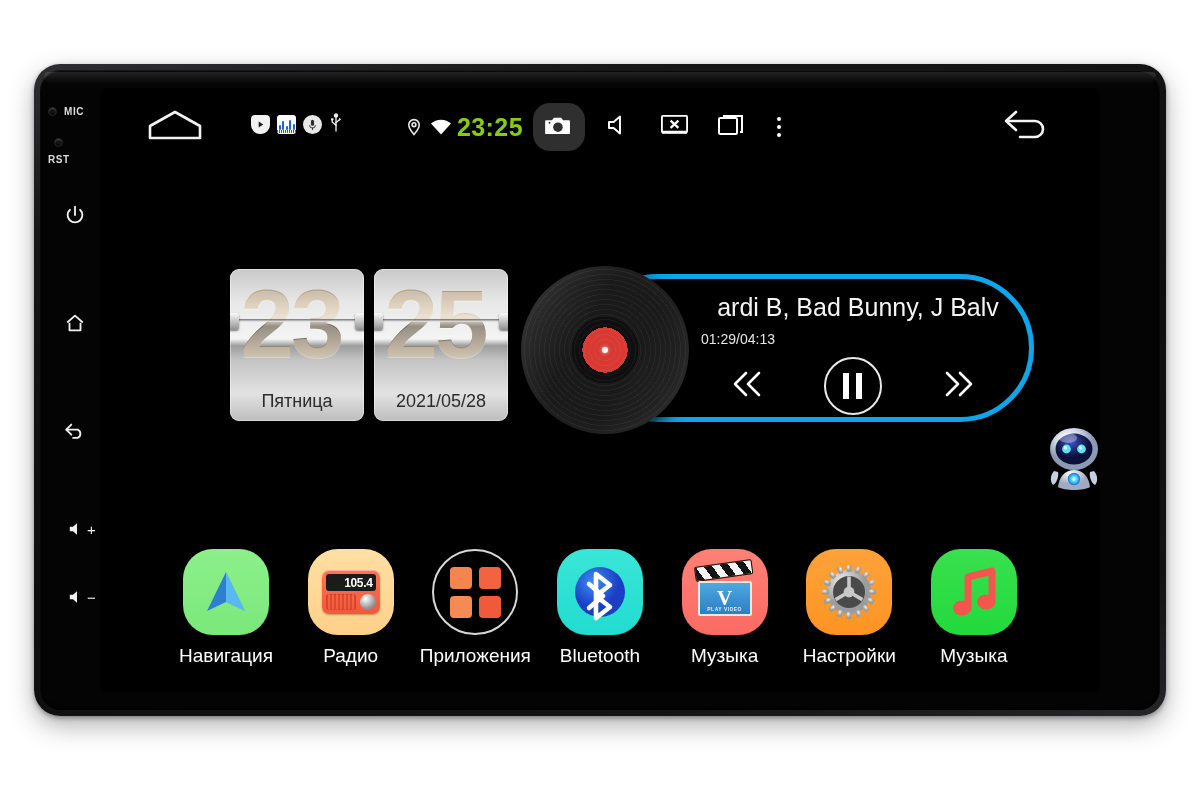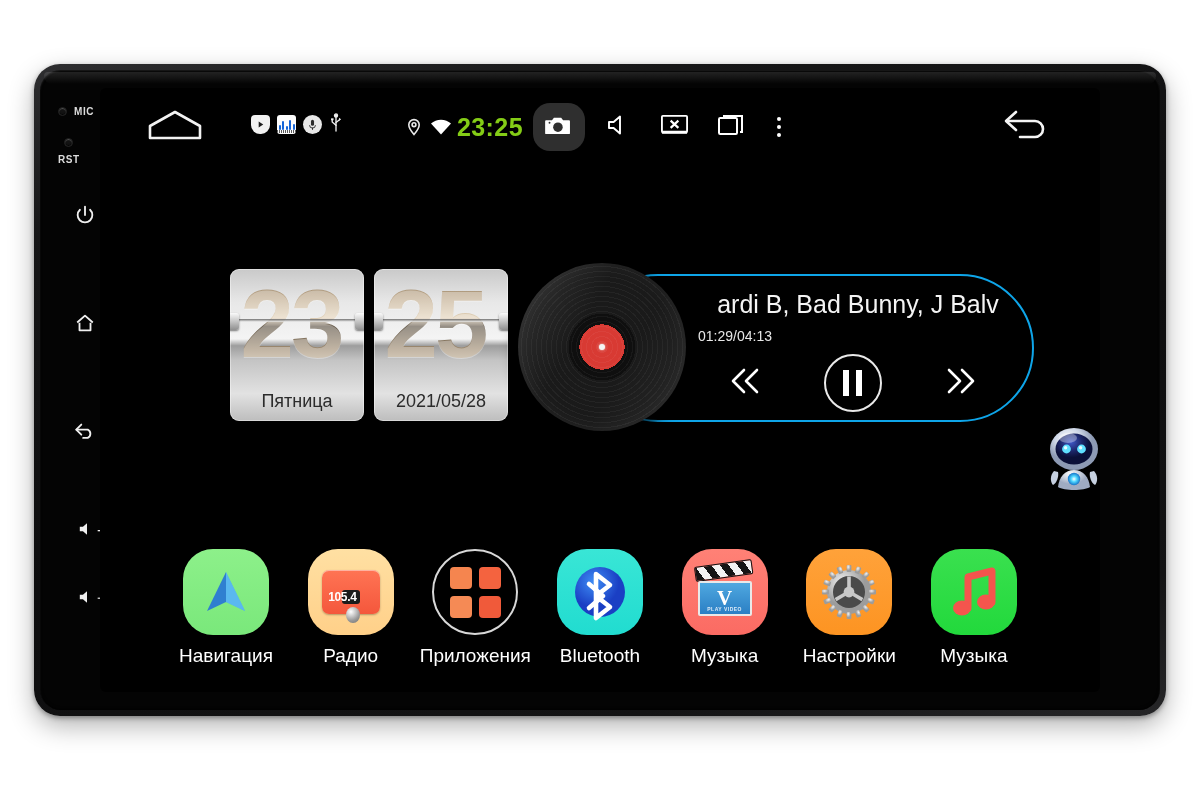--- a/index.html
+++ b/index.html
@@ -27,21 +27,21 @@
   }
   .bezel-gloss {
     position: absolute; left: 10px; top: 8px; right: 10px; height: 12px;
     border-radius: 20px 20px 40px 40px;
     background: linear-gradient(180deg, rgba(255,255,255,.12), rgba(255,255,255,0));
     pointer-events: none;
   }
 
   
   .left-rail {
-    position: absolute; left: 22px; top: 26px; width: 74px; bottom: 26px;
+    position: absolute; left: 12px; top: 26px; width: 74px; bottom: 26px;
   }
   .pin { position: absolute; display: flex; align-items: center; gap: 7px; }
   .pin .hole {
     width: 9px; height: 9px; border-radius: 50%;
     background: #131313;
     box-shadow: inset 0 1px 1px rgba(255,255,255,.28), inset 0 -1px 1px rgba(0,0,0,.8);
     border: 1px solid #242424;
   }
   .pin .lbl { color: #dcdcdc; font-size: 10px; letter-spacing: .6px; font-weight: 700; }
   .pin-mic { left: 2px; top: 16px; }
@@ -132,21 +132,21 @@
   .hinge {
     position: absolute; top: 44px; width: 17px; height: 17px; border-radius: 3px;
     background: linear-gradient(180deg,#fafafa,#8f8f8f);
     box-shadow: 0 1px 2px rgba(0,0,0,.5);
   }
   .hinge.l { left: -8px; } .hinge.r { right: -8px; }
 
   
   .media {
     position: absolute; left: 484px; top: 186px; width: 450px; height: 148px;
-    border: 2px solid #0ea5e9; border-radius: 74px;
+    border: 5px solid #0ea5e9; border-radius: 74px;
     background: rgba(0,0,0,.2);
   }
   .vinyl {
     position: absolute; left: -68px; top: -13px; width: 168px; height: 168px;
     border-radius: 50%;
     background:
       radial-gradient(circle at 50% 50%, #d83a33 0 19%, #0f0f0f 19% 28%,
         #1a1a1a 28% 100%),
       repeating-radial-gradient(circle at 50% 50%, #191919 0 2px, #0a0a0a 2px 4px);
     box-shadow: 0 6px 16px rgba(0,0,0,.85), inset 0 0 22px rgba(255,255,255,.05);
@@ -215,21 +215,21 @@
 
   .grid4 { display:grid; grid-template-columns: 22px 22px; grid-template-rows: 22px 22px; gap: 7px; }
   .grid4 i { display:block; border-radius: 4px; }
   .g1 { background:#f5854f; } .g2 { background:#f4633f; }
   .g3 { background:#f58a55; } .g4 { background:#f05a3a; }
 
   .radio-body {
     width: 58px; height: 44px; border-radius: 7px;
     background: linear-gradient(180deg,#ff7454,#f4573c);
     box-shadow: inset 0 1px 0 rgba(255,255,255,.45), 0 1px 2px rgba(0,0,0,.3);
-    padding: 20px; display:flex; flex-direction:column; gap:3px;
+    padding: 4px; display:flex; flex-direction:column; gap:3px;
   }
   .radio-screen {
     height: 17px; border-radius: 3px; background:#1b1b1b;
     display:flex; align-items:center; justify-content:flex-end;
     padding-right: 3px;
     color:#fff; font-size: 12px; font-weight:700; letter-spacing:-.3px;
   }
   .radio-lower { flex:1; display:flex; align-items:center; gap:4px; }
   .grille { flex:1; height:16px; border-radius:3px;
     background: repeating-linear-gradient(90deg,#d94b32 0 2px, transparent 2px 4px);

